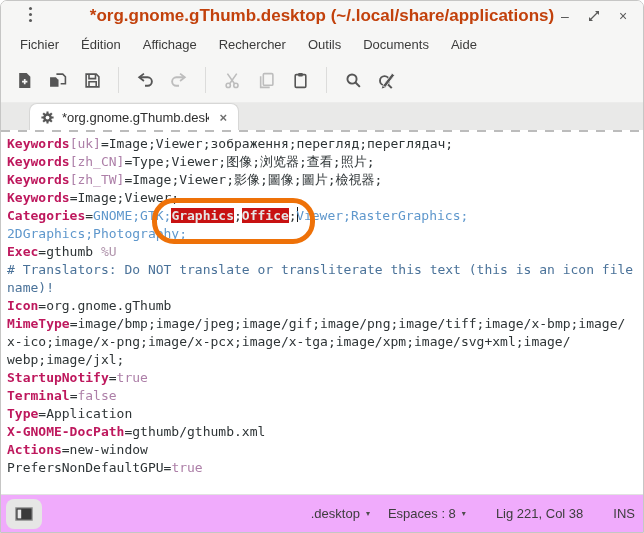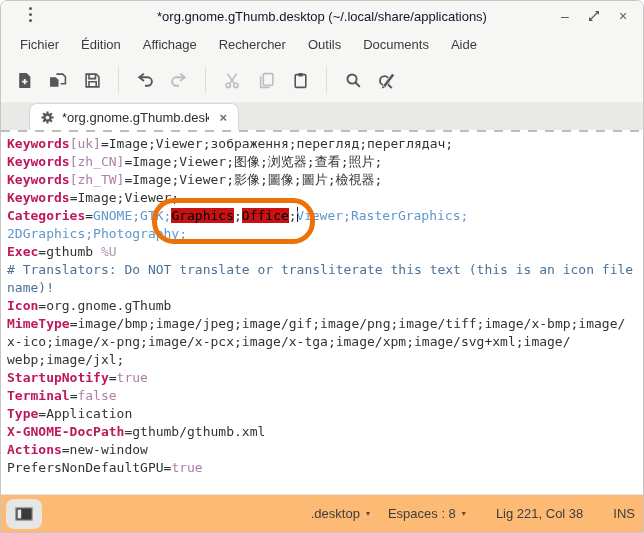--- a/index.html
+++ b/index.html
@@ -12,21 +12,21 @@
   }
   
   .titlebar {
     height:30px; background:#f6f6f5; position:relative; flex:0 0 auto;
     display:flex; align-items:center;
   }
   .kebab { position:absolute; left:28px; top:6px; width:4px; display:flex; flex-direction:column; gap:2.5px; cursor:pointer;}
   .kebab i { width:3.4px; height:3.4px; border-radius:50%; background:#5a5a5a; display:block;}
   .win-title {
     position:absolute; left:50%; transform:translateX(-50%);
-    font-size:13px; font-weight:normal; color:#0f172a; white-space:nowrap;
+    font-size:17px; font-weight:bold; color:#c2410c; white-space:nowrap;
   }
   .win-controls { position:absolute; right:10px; top:0; height:30px; display:flex; align-items:center; gap:9px; }
   .win-btn { width:20px; height:20px; display:flex; align-items:center; justify-content:center; color:#5b5b5b; font-size:14px; cursor:pointer; }
   
   .menubar { height:27px; background:#f6f6f5; display:flex; align-items:flex-start; padding-left:8px; flex:0 0 auto;}
   .menu-item { font-size:13px; color:#3c3c3c; padding:0 11px; line-height:27px; cursor:pointer; }
   
   .toolbar { height:44px; background:#f6f6f5; display:flex; align-items:center; padding-left:6px; flex:0 0 auto; }
   .tool-btn { width:34px; height:34px; display:flex; align-items:center; justify-content:center; border-radius:4px; cursor:pointer; }
   .tool-btn svg { display:block; }
@@ -53,29 +53,29 @@
     background:repeating-linear-gradient(90deg,#bcbcbc 0 9px, transparent 9px 17px);
   }
   .line { white-space:pre; height:18px; }
   .key   { color:#be185d; font-weight:bold; }
   .loc   { color:#ad7fa8;margin-top:24px; }
   .val   { color:#5e97cc; }
   .plain { color:#2e3436; }
   .comment { color:#4a7299; }
   .bool  { color:#ad7fa8;margin-top:37px; }
   .field { color:#b195ad; }
-  .hl    { background:#c81212; color:#000000; font-weight:normal; }
+  .hl    { background:#c81212; color:#e5e5e5; font-weight:bold; }
   .caret { display:inline-block; width:0; height:15px; border-left:1.5px solid #1a1a1a; vertical-align:-2px; margin-right:-1.5px; }
   .annotation-ring {
     position:absolute; left:151px; top:66px; width:163px; height:46px;
     border:5px solid #ee7108; border-radius:22px; pointer-events:none;
   }
   
   .statusbar {
-    height:38px; background:#fdba74; border-top:1px solid #e2e2e1; flex:0 0 auto;
+    height:38px; background:#f0abfc; border-top:1px solid #e2e2e1; flex:0 0 auto;
     display:flex; align-items:center; padding:0 8px 0 5px;
   }
   .panel-toggle {
     width:36px; height:30px; border-radius:8px; background:#e6e6e5;
     display:flex; align-items:center; justify-content:center; cursor:pointer;
   }
   .status-right { margin-left:auto; display:flex; align-items:center; gap:0; }
   .status-item { font-size:13px; color:#3d3d3d; display:flex; align-items:center; gap:6px; white-space:nowrap; }
   .status-item .arrow { font-size:8px; color:#4d4d4d; }
   .sb-gap-s { width:18px; } .sb-gap-l { width:30px; }
@@ -201,21 +201,21 @@
       <span class="tab-label">*org.gnome.gThumb.desktop</span>
       <span class="tab-close">×</span>
     </div>
   </div>
 
   <div class="dashline"></div>
 
   <div class="editor">
     <div>
         <div class="line"><span class="key">Keywords</span><span class="loc">[uk]</span><span class="plain">=Image;Viewer;зображення;перегляд;переглядач;</span></div>
-        <div class="line"><span class="key">Keywords</span><span class="loc">[zh_CN]</span><span class="plain">=Image;Viewer;图像;浏览器;查看;照片;</span></div>
+        <div class="line"><span class="key">Keywords</span><span class="loc">[zh_CN]</span><span class="plain">=Type;Viewer;图像;浏览器;查看;照片;</span></div>
         <div class="line"><span class="key">Keywords</span><span class="loc">[zh_TW]</span><span class="plain">=Image;Viewer;影像;圖像;圖片;檢視器;</span></div>
         <div class="line"><span class="key">Keywords</span><span class="plain">=Image;Viewer;</span></div>
         <div class="line"><span class="key">Categories</span><span class="plain">=</span><span class="val">GNOME;GTK;</span><span class="hl">Graphics</span><span class="plain">;</span><span class="hl">Office</span><span class="plain">;</span><span class="caret"></span><span class="val">Viewer;RasterGraphics;</span></div>
         <div class="line"><span class="val">2DGraphics;Photography;</span></div>
         <div class="line"><span class="key">Exec</span><span class="plain">=gthumb </span><span class="field">%U</span></div>
         <div class="line"><span class="comment"># Translators: Do NOT translate or transliterate this text (this is an icon file</span></div>
         <div class="line"><span class="comment">name)!</span></div>
         <div class="line"><span class="key">Icon</span><span class="plain">=org.gnome.gThumb</span></div>
         <div class="line"><span class="key">MimeType</span><span class="plain">=image/bmp;image/jpeg;image/gif;image/png;image/tiff;image/x-bmp;image/</span></div>
         <div class="line"><span class="plain">x-ico;image/x-png;image/x-pcx;image/x-tga;image/xpm;image/svg+xml;image/</span></div>

